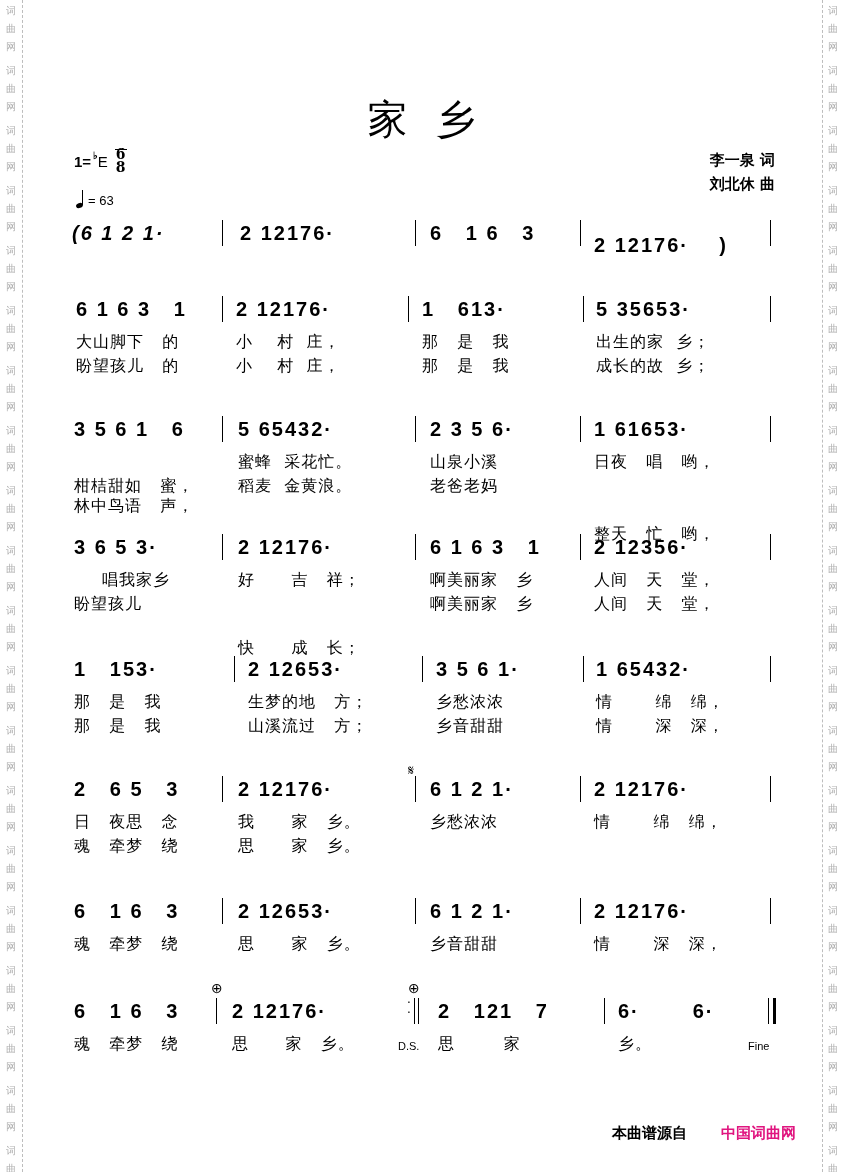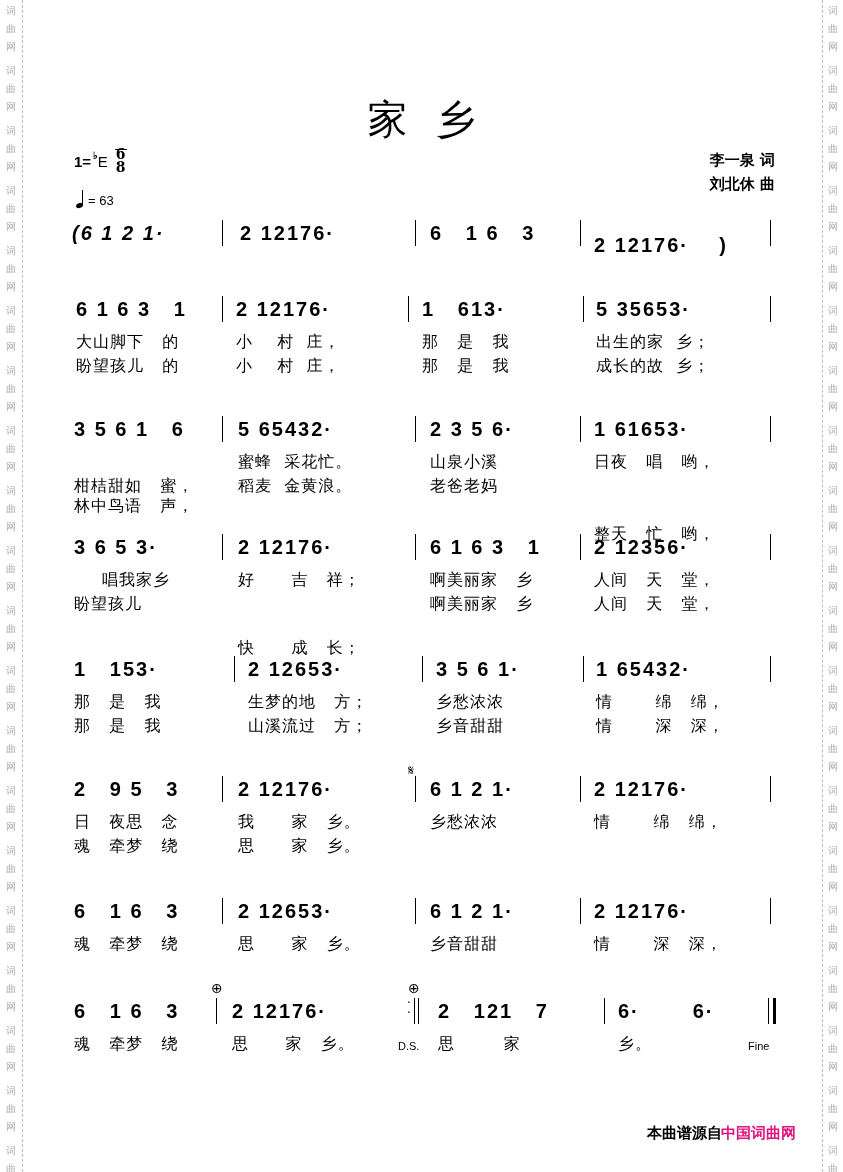--- a/index.html
+++ b/index.html
@@ -29,21 +29,21 @@
   .credits { position: absolute; right: 68px; top: 148px; text-align: right;
              font-size: 15px; font-weight: bold; line-height: 24px; }
   .system { position: absolute; left: 0; width: 843px; }
   .bar { position: absolute; width: 1px; background: #000; height: 26px; }
   .bar.double { width: 4px; border-left: 1px solid #000; border-right: 3px solid #000; background: transparent; }
   .notes { position: absolute; font-family: "Liberation Sans", sans-serif; font-weight: bold;
            font-size: 20px; white-space: pre; letter-spacing: 2px; }
   .lyric { position: absolute; font-size: 16px; white-space: pre; letter-spacing: 1px; }
   .mark { position: absolute; font-size: 14px; }
   .small-mark { position: absolute; font-family: "Liberation Sans", sans-serif; font-size: 11px; }
-  .footer-src { position: absolute; left: 612px; top: 1124px; font-size: 15px; font-weight: bold; margin-left: 35px; }
+  .footer-src { position: absolute; left: 612px; top: 1124px; font-size: 15px; font-weight: bold; }
   .footer-site { position: absolute; left: 721px; top: 1124px; font-size: 15px; font-weight: bold; }
 </style>
 </head>
 <body>
 
 <div class="wm-col left" id="wm-left">
     <div class="wm-group" style="top: 2px;">
       <div>词</div>
       <div>曲</div>
       <div>网</div>
@@ -348,21 +348,21 @@
       <div class="lyric" style="left: 436px; top: 58px;">乡音甜甜</div>
       <div class="notes" style="left: 596px; top: 0px;">1 65432·</div>
       <div class="lyric" style="left: 596px; top: 34px;">情       绵   绵，</div>
       <div class="lyric" style="left: 596px; top: 58px;">情       深   深，</div>
       <div class="bar" style="left: 234px; top: -2px;"></div>
       <div class="bar" style="left: 422px; top: -2px;"></div>
       <div class="bar" style="left: 583px; top: -2px;"></div>
       <div class="bar" style="left: 770px; top: -2px;"></div>
     </div>
     <div class="system" style="top: 778px;">
-      <div class="notes" style="left: 74px; top: 0px;">2   9 5   3</div>
+      <div class="notes" style="left: 74px; top: 0px;">2   6 5   3</div>
       <div class="lyric" style="left: 74px; top: 34px;">日   夜思   念</div>
       <div class="lyric" style="left: 74px; top: 58px;">魂   牵梦   绕</div>
       <div class="notes" style="left: 238px; top: 0px;">2 12176·</div>
       <div class="lyric" style="left: 238px; top: 34px;">我      家   乡。</div>
       <div class="lyric" style="left: 238px; top: 58px;">思      家   乡。</div>
       <div class="notes" style="left: 430px; top: 0px;">6 1 2 1·</div>
       <div class="lyric" style="left: 430px; top: 34px;">乡愁浓浓</div>
       <div class="notes" style="left: 594px; top: 0px;">2 12176·</div>
       <div class="lyric" style="left: 594px; top: 34px;">情       绵   绵，</div>
       <div class="bar" style="left: 222px; top: -2px;"></div>

